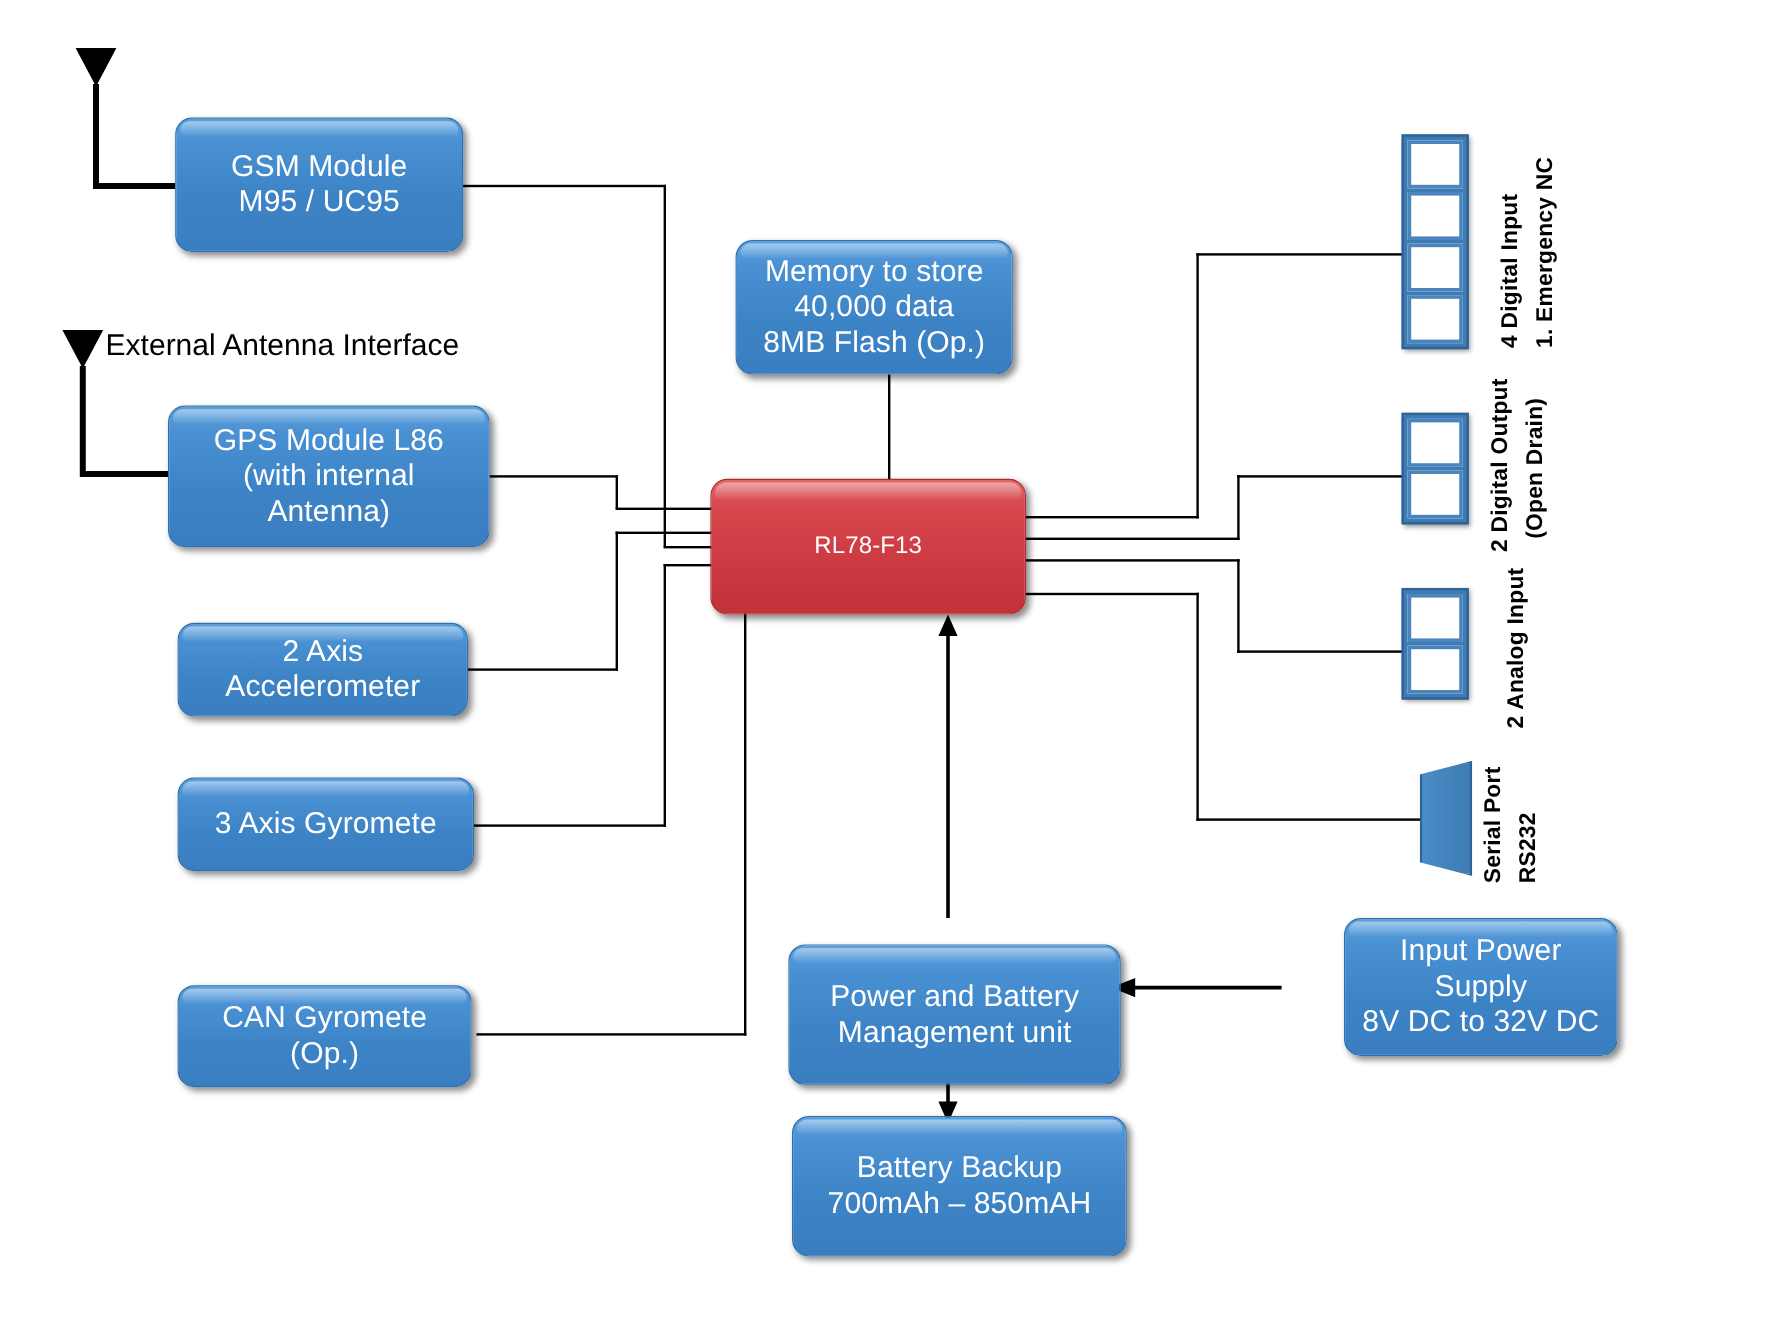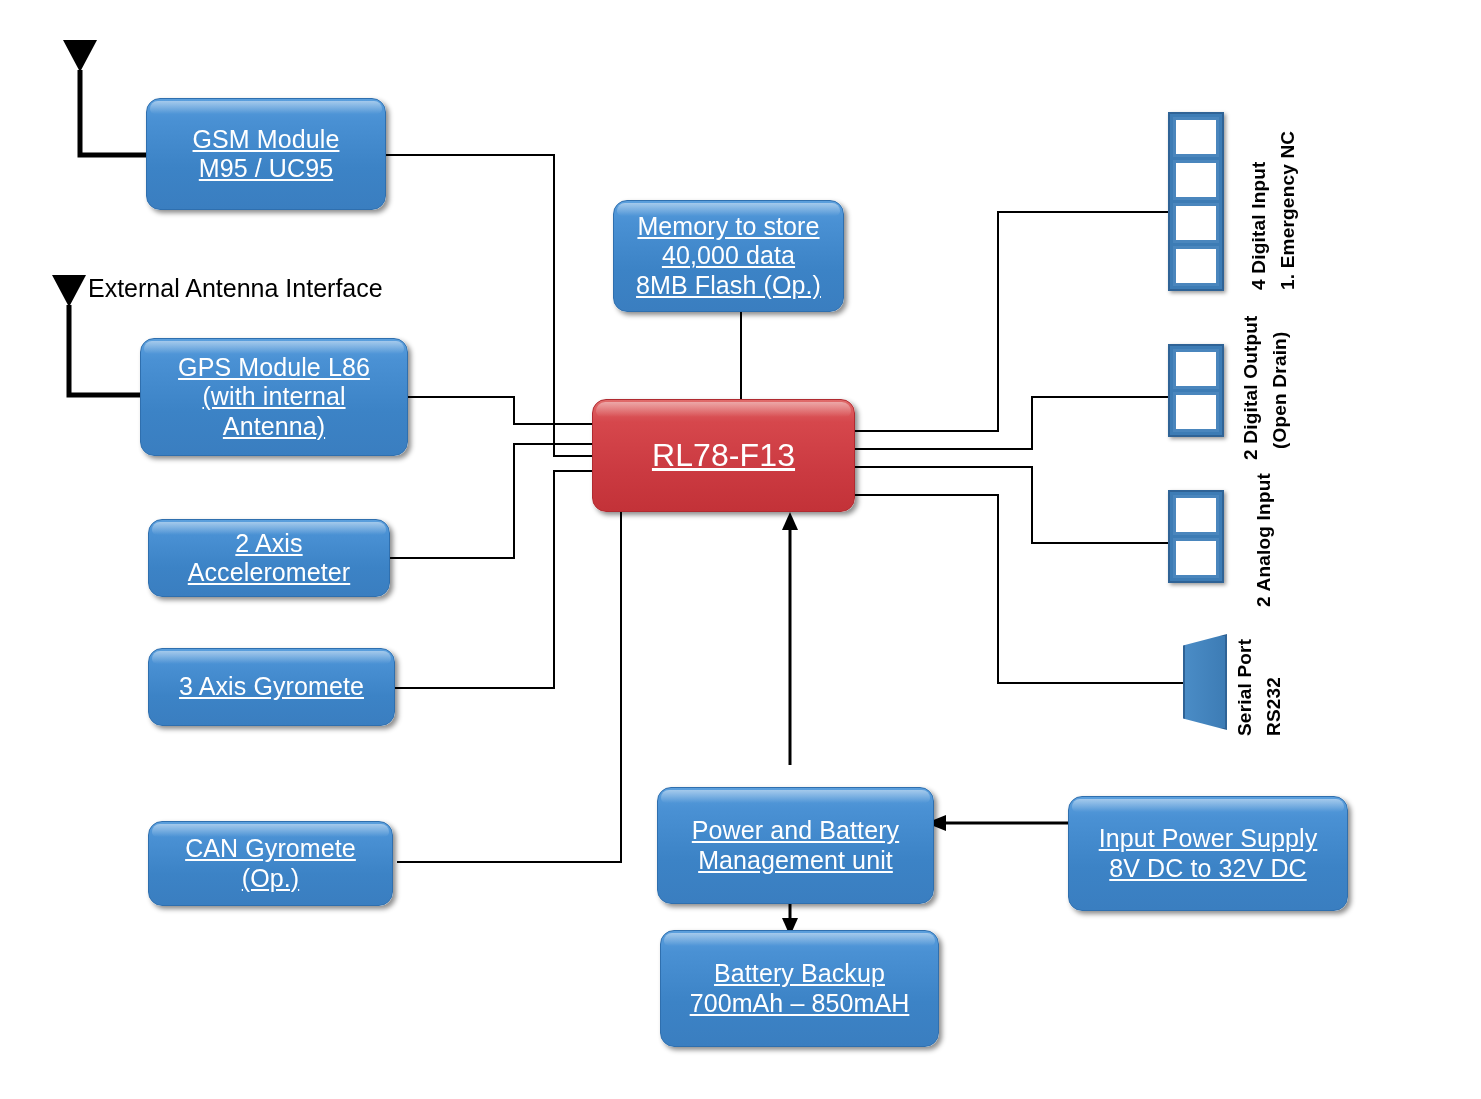--- a/index.html
+++ b/index.html
@@ -22,21 +22,20 @@
     align-items: center;
     justify-content: center;
     text-align: center;
     color: #ffffff;
     font-size: 25px;
     line-height: 1.18;
     letter-spacing: .1px;
     z-index: 5;
     padding: 4px 8px;
     box-shadow: 3px 3px 5px rgba(0,0,0,.45);
-    text-decoration: underline;
   }
   .block.blue {
     background: linear-gradient(180deg, #5b9fdd 0%, #4a91d4 18%, #3c83c6 62%, #3a7ec0 100%);
     border: 1px solid #2f6fae;
   }
   .block.blue::before {
     content:"";
     position:absolute; left:3px; right:3px; top:2px; height:13px;
     border-radius: 11px 11px 7px 7px;
     background: linear-gradient(180deg, rgba(255,255,255,.45), rgba(255,255,255,0));
@@ -199,35 +198,35 @@
     <span class="txt">CAN Gyromete
 (Op.)</span>
   </div>
 
   <div class="block blue" style="left:613px;top:200px;width:231px;height:112px;">
     <span class="txt">Memory to store
 40,000 data
 8MB Flash (Op.)</span>
   </div>
 
-  <div class="block red" style="left:592px;top:399px;width:263px;height:113px;font-size:32px;">
+  <div class="block red" style="left:592px;top:399px;width:263px;height:113px;font-size:20px;">
     <span class="txt">RL78-F13</span>
   </div>
 
   <div class="block blue" style="left:657px;top:765px;width:277px;height:117px;margin-top:22px;">
     <span class="txt">Power and Battery
 Management unit</span>
   </div>
 
   <div class="block blue" style="left:660px;top:930px;width:279px;height:117px;">
     <span class="txt">Battery Backup
 700mAh – 850mAH</span>
   </div>
 
-  <div class="block blue" style="left:1068px;top:765px;width:280px;height:115px;margin-top:31px;">
+  <div class="block blue" style="left:1120px;top:765px;width:228px;height:115px;">
     <span class="txt">Input Power Supply
 8V DC to 32V DC</span>
   </div>
 
   <div class="conn" style="left:1168px;top:112px;">
     <div class="cell"></div>
     <div class="cell"></div>
     <div class="cell"></div>
     <div class="cell"></div>
   </div>

